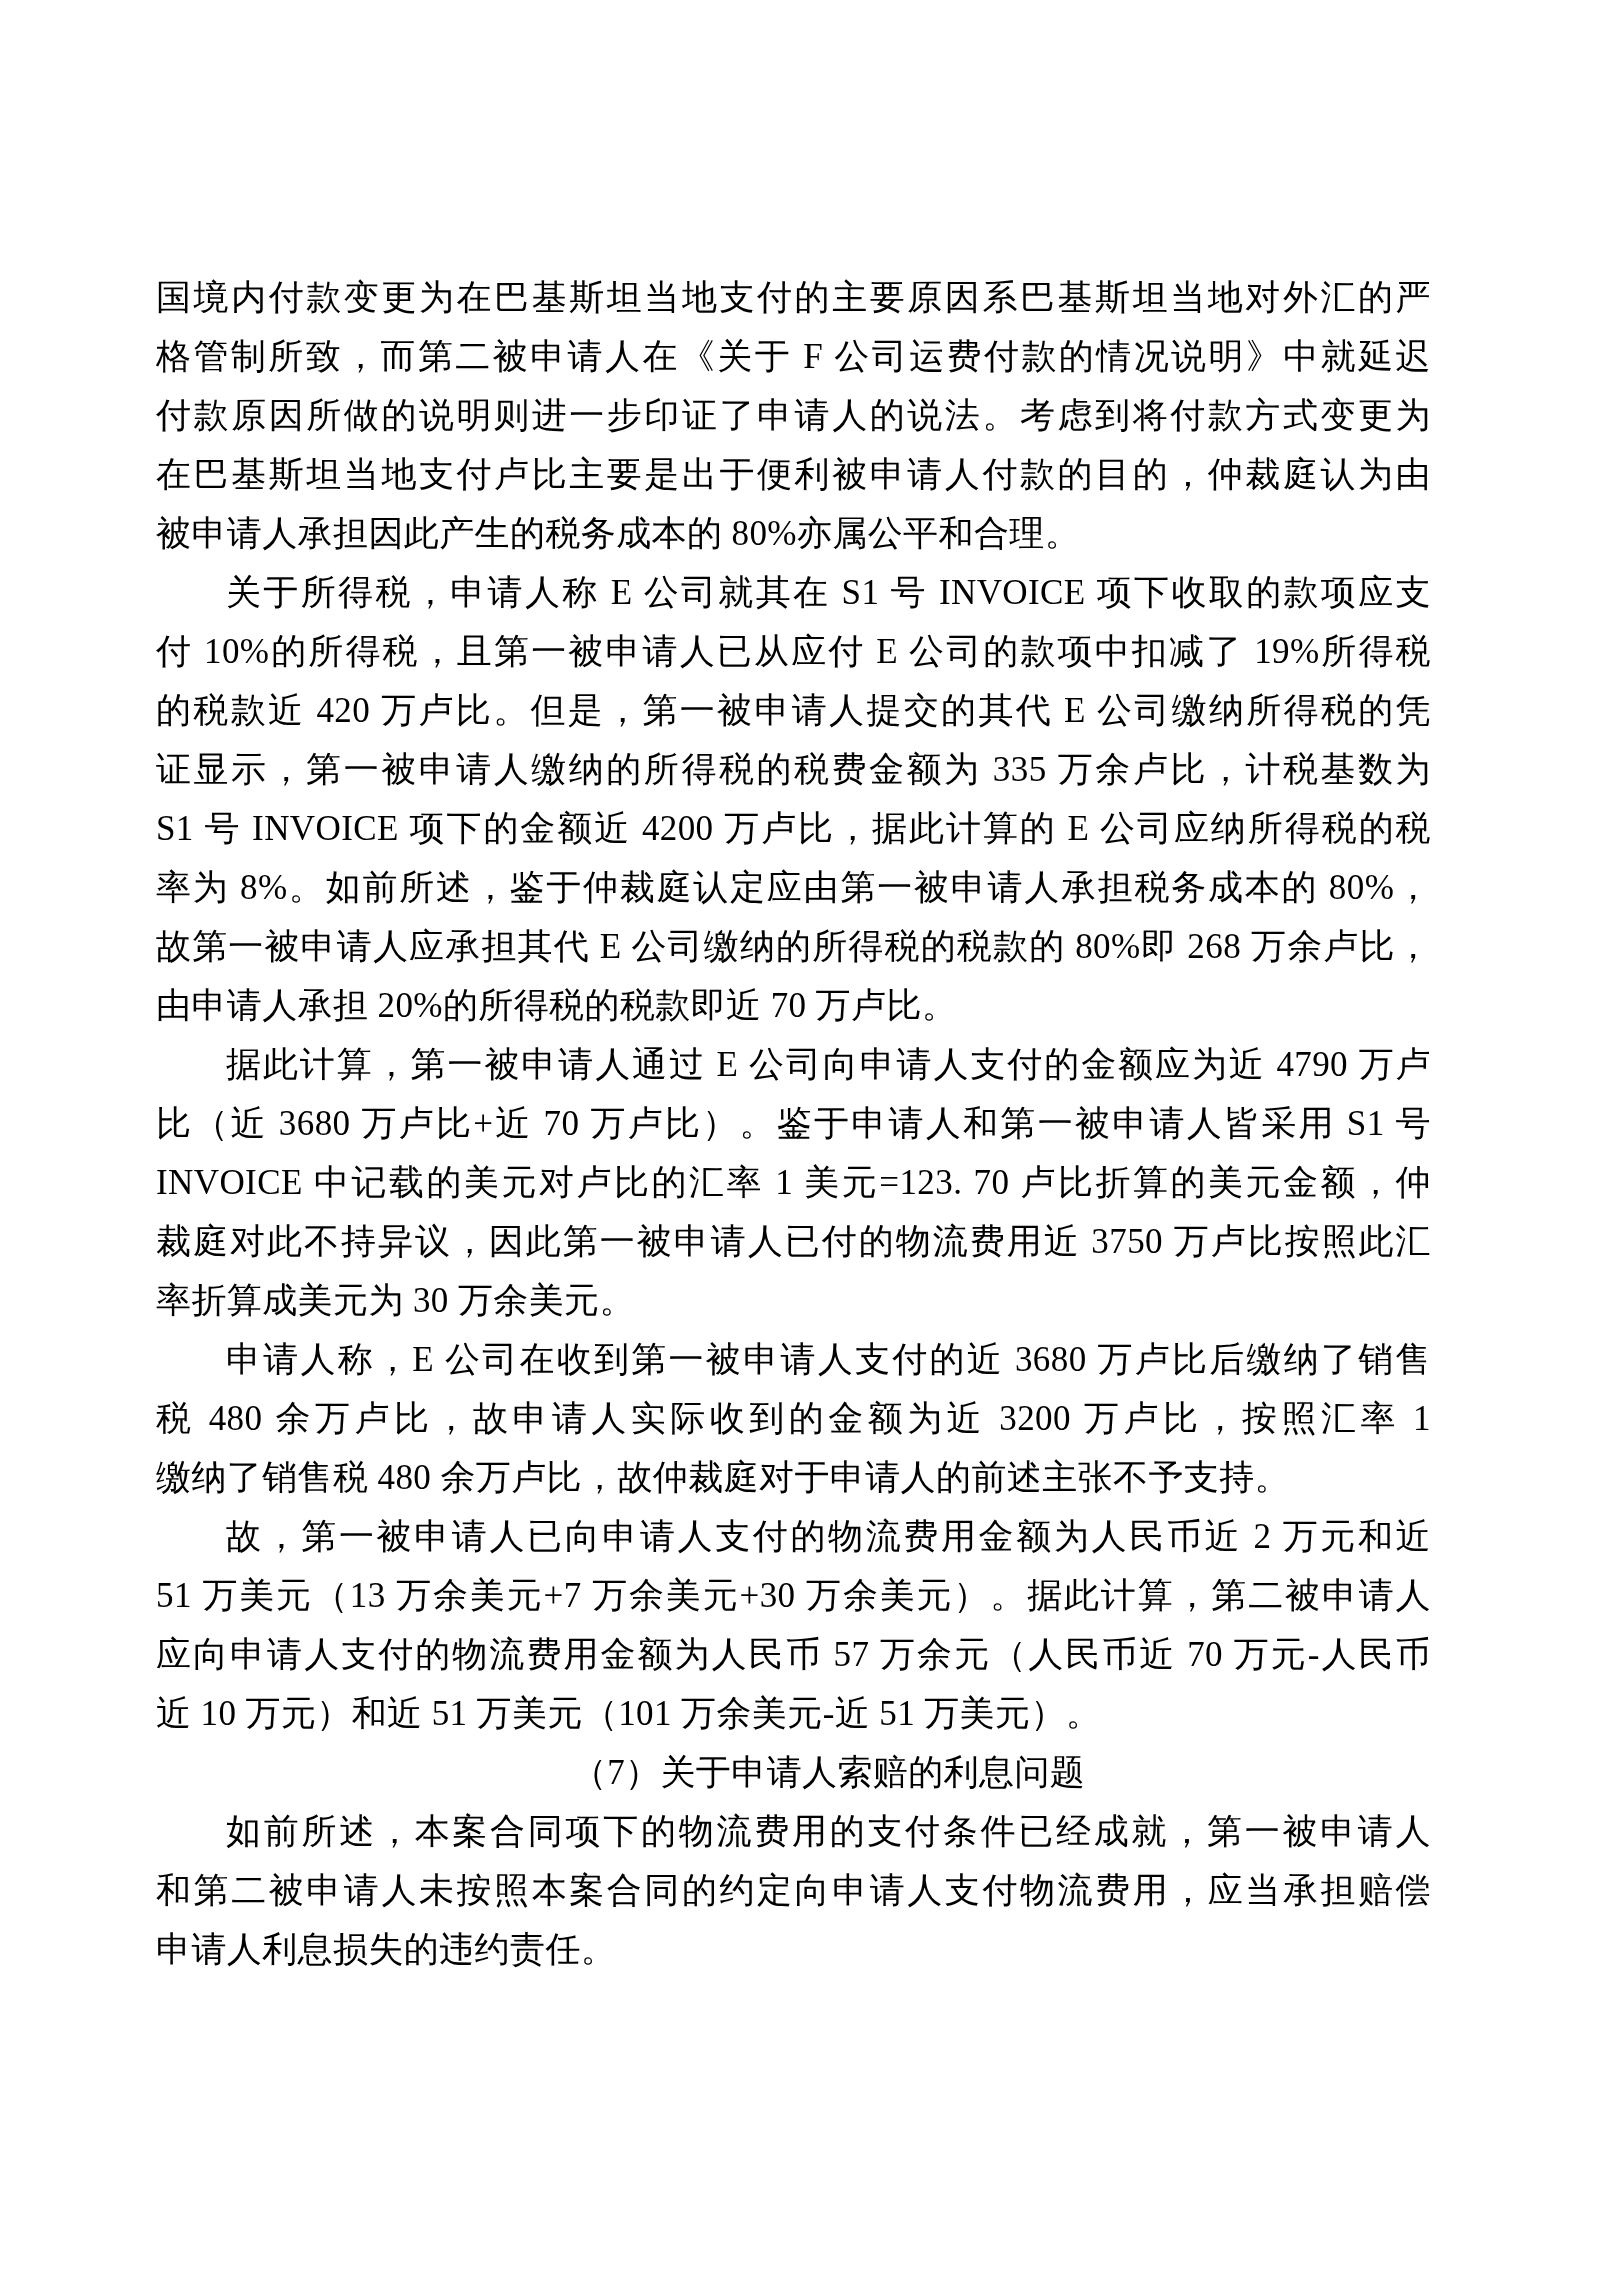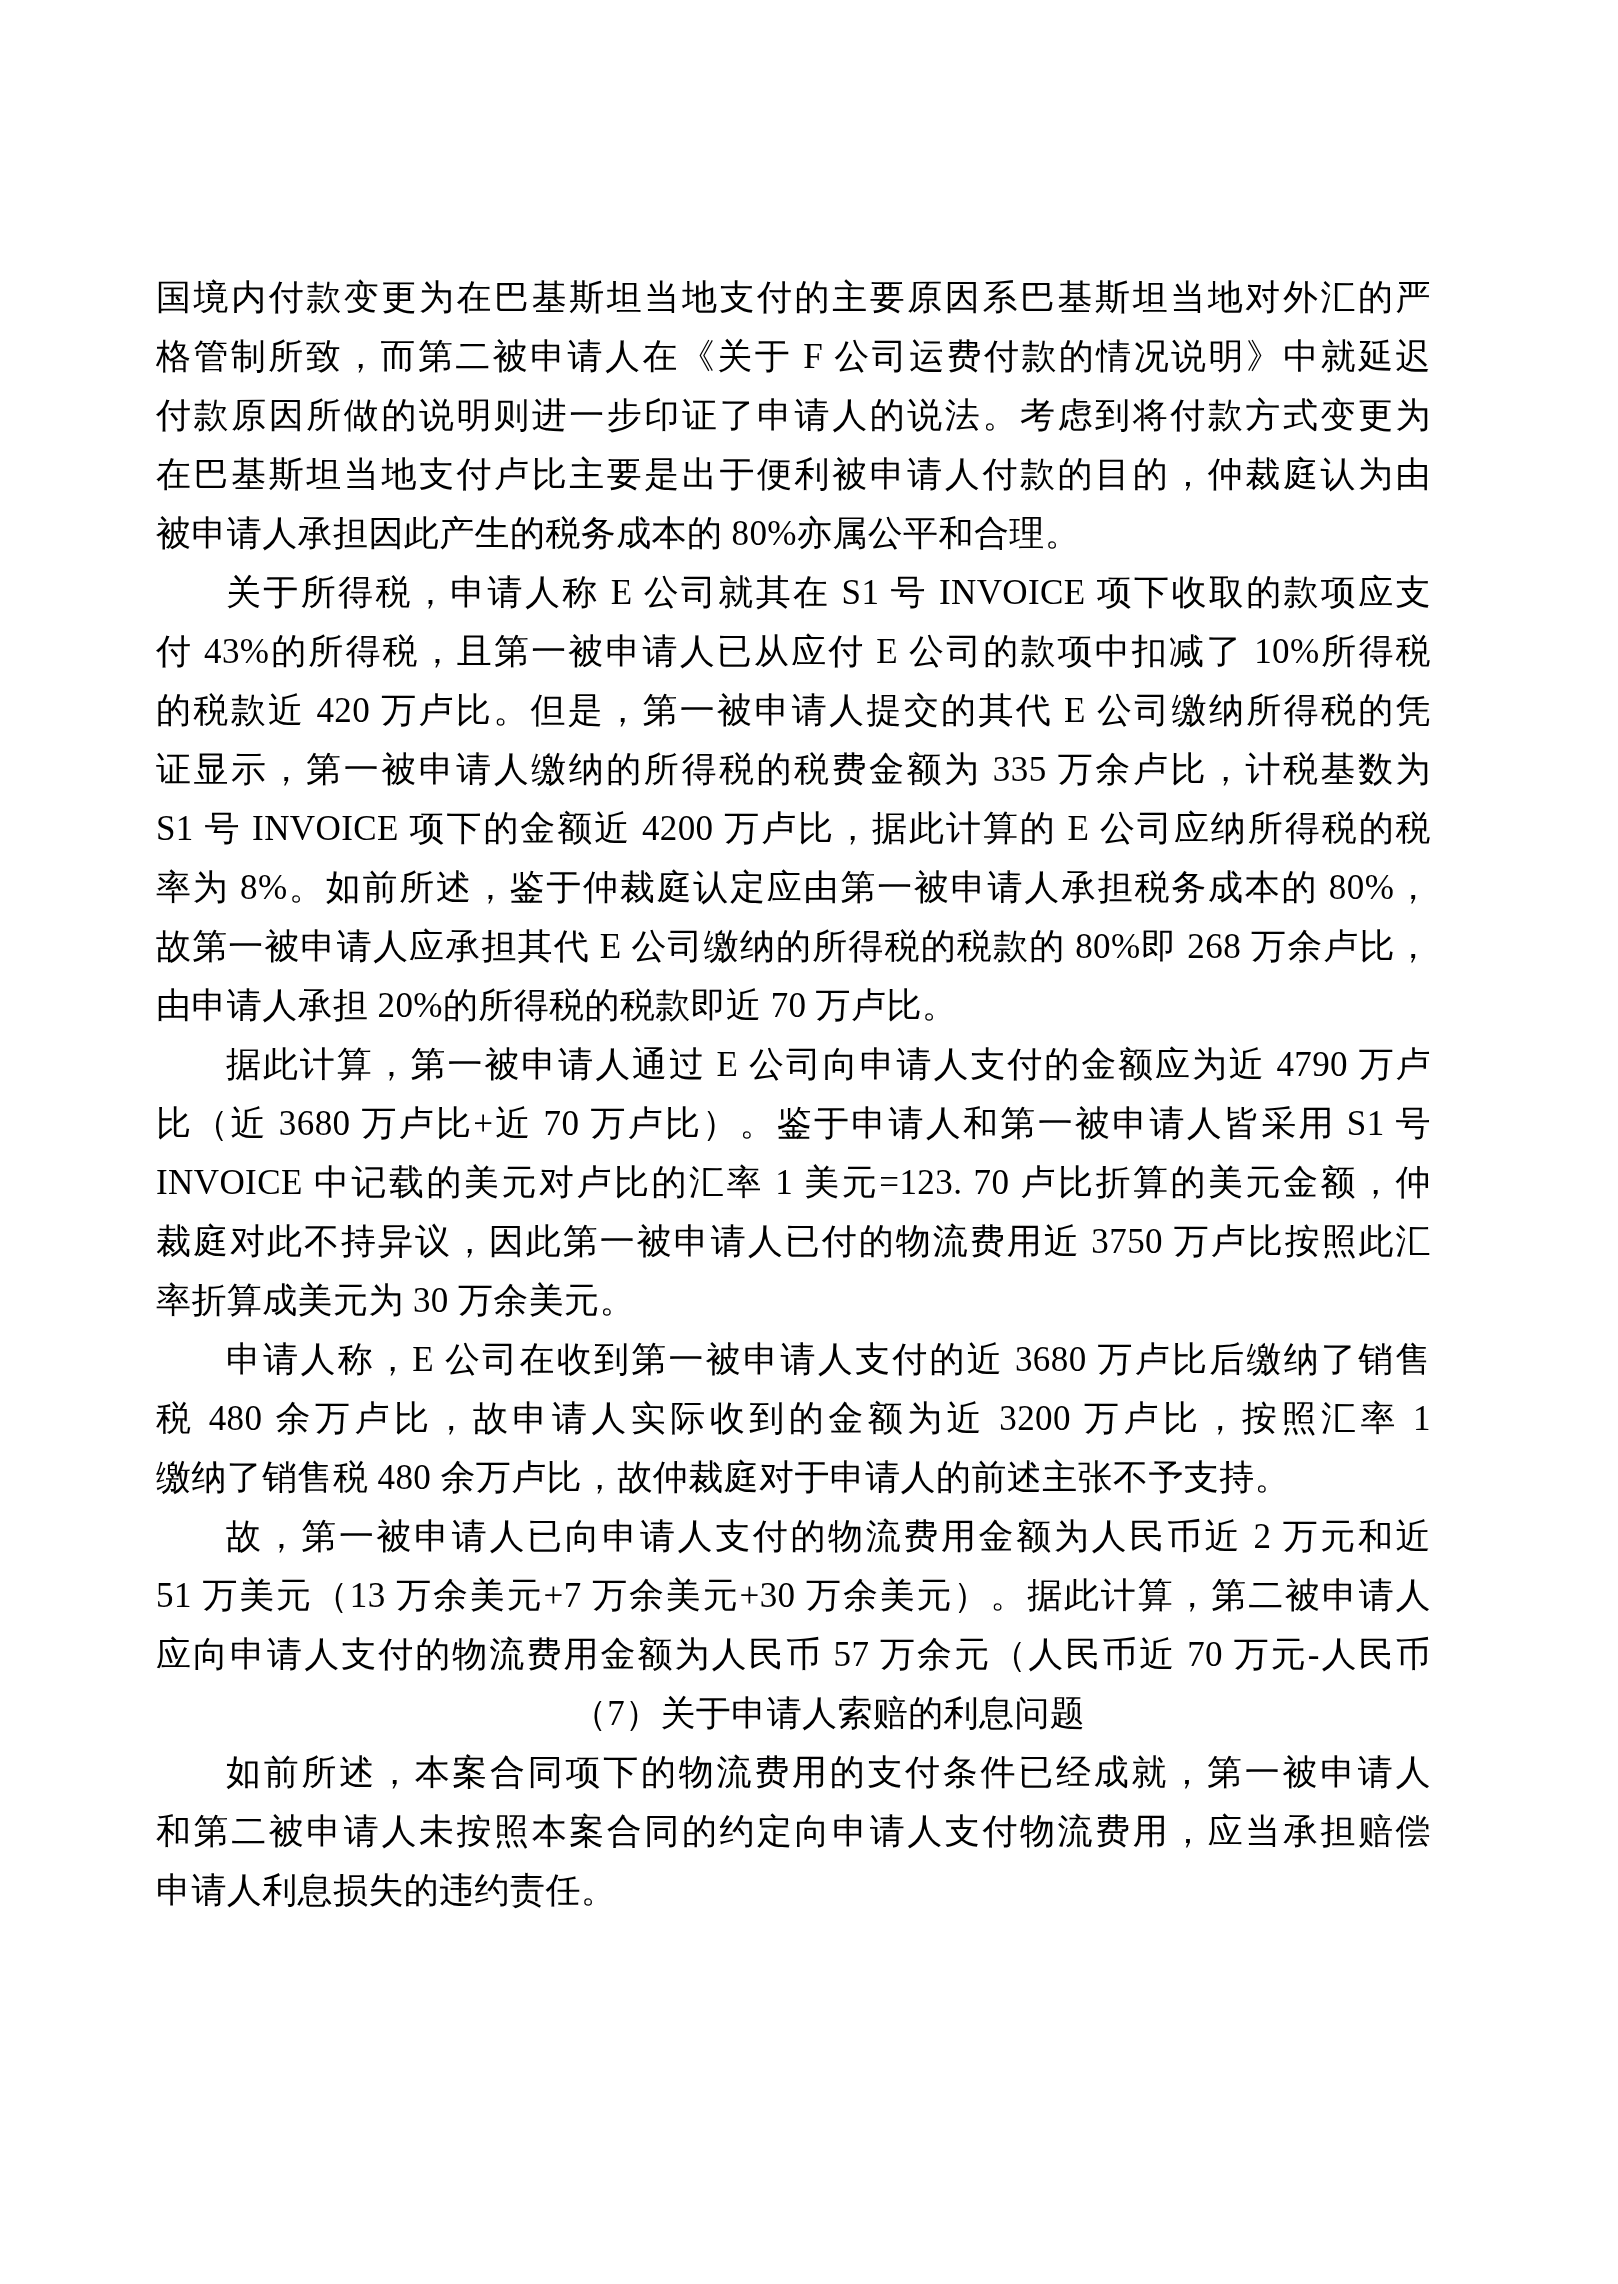--- a/index.html
+++ b/index.html
@@ -47,37 +47,38 @@
 <body>
 
 <div class="page">
   <div class="doc-body" id="doc-body">
       <div class="line just">国境内付款变更为在巴基斯坦当地支付的主要原因系巴基斯坦当地对外汇的严</div>
       <div class="line just">格管制所致，而第二被申请人在《关于 F 公司运费付款的情况说明》中就延迟</div>
       <div class="line just">付款原因所做的说明则进一步印证了申请人的说法。考虑到将付款方式变更为</div>
       <div class="line just">在巴基斯坦当地支付卢比主要是出于便利被申请人付款的目的，仲裁庭认为由</div>
       <div class="line">被申请人承担因此产生的税务成本的 80%亦属公平和合理。</div>
       <div class="line just indent">关于所得税，申请人称 E 公司就其在 S1 号 INVOICE 项下收取的款项应支</div>
-      <div class="line just">付 43%的所得税，且第一被申请人已从应付 E 公司的款项中扣减了 10%所得税</div>
+      <div class="line just">付 10%的所得税，且第一被申请人已从应付 E 公司的款项中扣减了 19%所得税</div>
       <div class="line just">的税款近 420 万卢比。但是，第一被申请人提交的其代 E 公司缴纳所得税的凭</div>
       <div class="line just">证显示，第一被申请人缴纳的所得税的税费金额为 335 万余卢比，计税基数为</div>
       <div class="line just">S1 号 INVOICE 项下的金额近 4200 万卢比，据此计算的 E 公司应纳所得税的税</div>
       <div class="line just">率为 8%。如前所述，鉴于仲裁庭认定应由第一被申请人承担税务成本的 80%，</div>
       <div class="line just">故第一被申请人应承担其代 E 公司缴纳的所得税的税款的 80%即 268 万余卢比，</div>
       <div class="line">由申请人承担 20%的所得税的税款即近 70 万卢比。</div>
       <div class="line just indent">据此计算，第一被申请人通过 E 公司向申请人支付的金额应为近 4790 万卢</div>
       <div class="line just">比（近 3680 万卢比+近 70 万卢比）。鉴于申请人和第一被申请人皆采用 S1 号</div>
       <div class="line just">INVOICE 中记载的美元对卢比的汇率 1 美元=123. 70 卢比折算的美元金额，仲</div>
       <div class="line just">裁庭对此不持异议，因此第一被申请人已付的物流费用近 3750 万卢比按照此汇</div>
       <div class="line">率折算成美元为 30 万余美元。</div>
       <div class="line just indent">申请人称，E 公司在收到第一被申请人支付的近 3680 万卢比后缴纳了销售</div>
       <div class="line just">税 480 余万卢比，故申请人实际收到的金额为近 3200 万卢比，按照汇率 1</div>
       <div class="line">缴纳了销售税 480 余万卢比，故仲裁庭对于申请人的前述主张不予支持。</div>
       <div class="line just indent">故，第一被申请人已向申请人支付的物流费用金额为人民币近 2 万元和近</div>
       <div class="line just">51 万美元（13 万余美元+7 万余美元+30 万余美元）。据此计算，第二被申请人</div>
       <div class="line just">应向申请人支付的物流费用金额为人民币 57 万余元（人民币近 70 万元-人民币</div>
+      <div class="line">近 10 万元）和近 51 万美元（101 万余美元-近 51 万美元）。</div>
       <div class="line indent">（7）关于申请人索赔的利息问题</div>
       <div class="line just indent">如前所述，本案合同项下的物流费用的支付条件已经成就，第一被申请人</div>
       <div class="line just">和第二被申请人未按照本案合同的约定向申请人支付物流费用，应当承担赔偿</div>
       <div class="line">申请人利息损失的违约责任。</div>
     </div>
 </div>
 
 
 </body></html>

